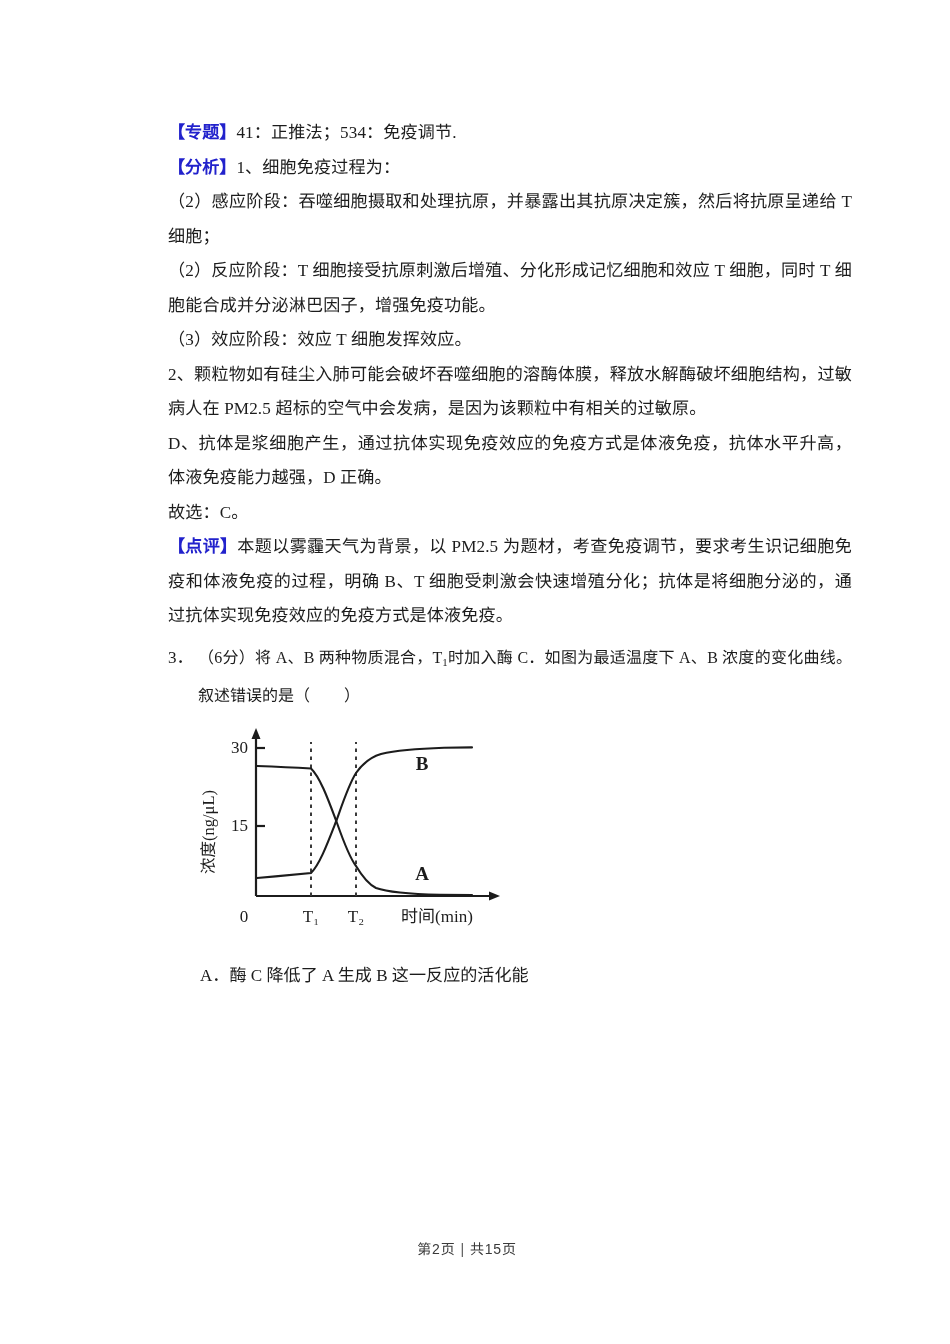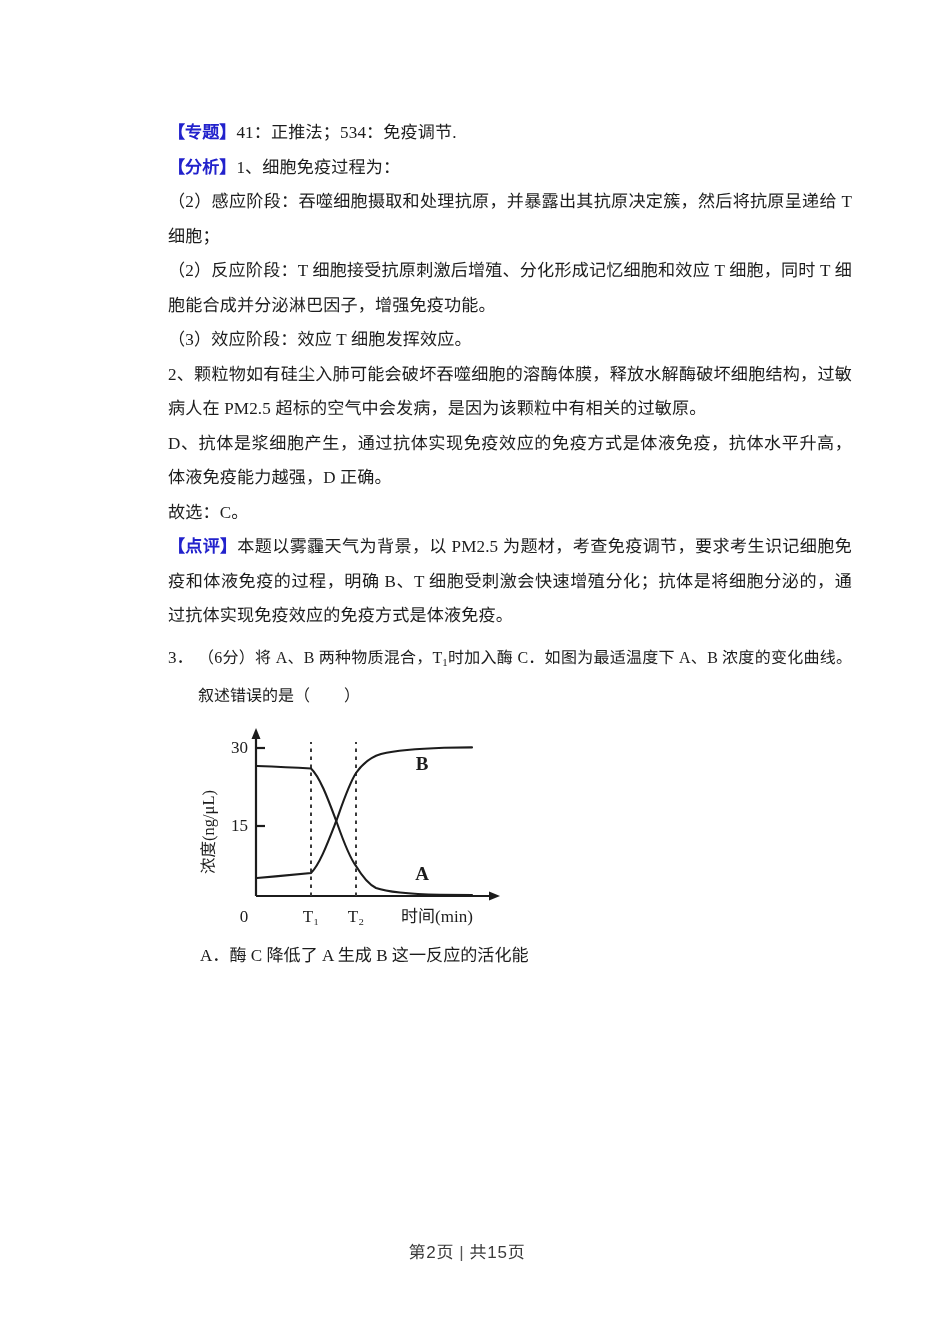--- a/index.html
+++ b/index.html
@@ -81,35 +81,36 @@
   .figure-wrap {
     margin-top: 10px;
     margin-left: 32px;
     width: 330px;
     height: 215px;
     position: relative;
   }
   .figure-svg { display: block; }
 
   .opt-line {
+    margin-top: 20px;
     margin-left: 32px;
     font-size: 17.1px;
     line-height: 34.5px;
     color: #1c1c1c;
   }
 
   
   .footer {
     position: absolute;
     left: 0;
     top: 1238px;
     width: 934px;
     text-align: center;
     font-family: "Liberation Sans", "DejaVu Sans", sans-serif;
-    font-size: 17px;
+    font-size: 14px;
     color: #3a3a3a;
     letter-spacing: 0.8px;
   }
   .footer .sep {
     margin: 0 5px;
     color: #555;
   }
 </style>
 </head>
 <body>

